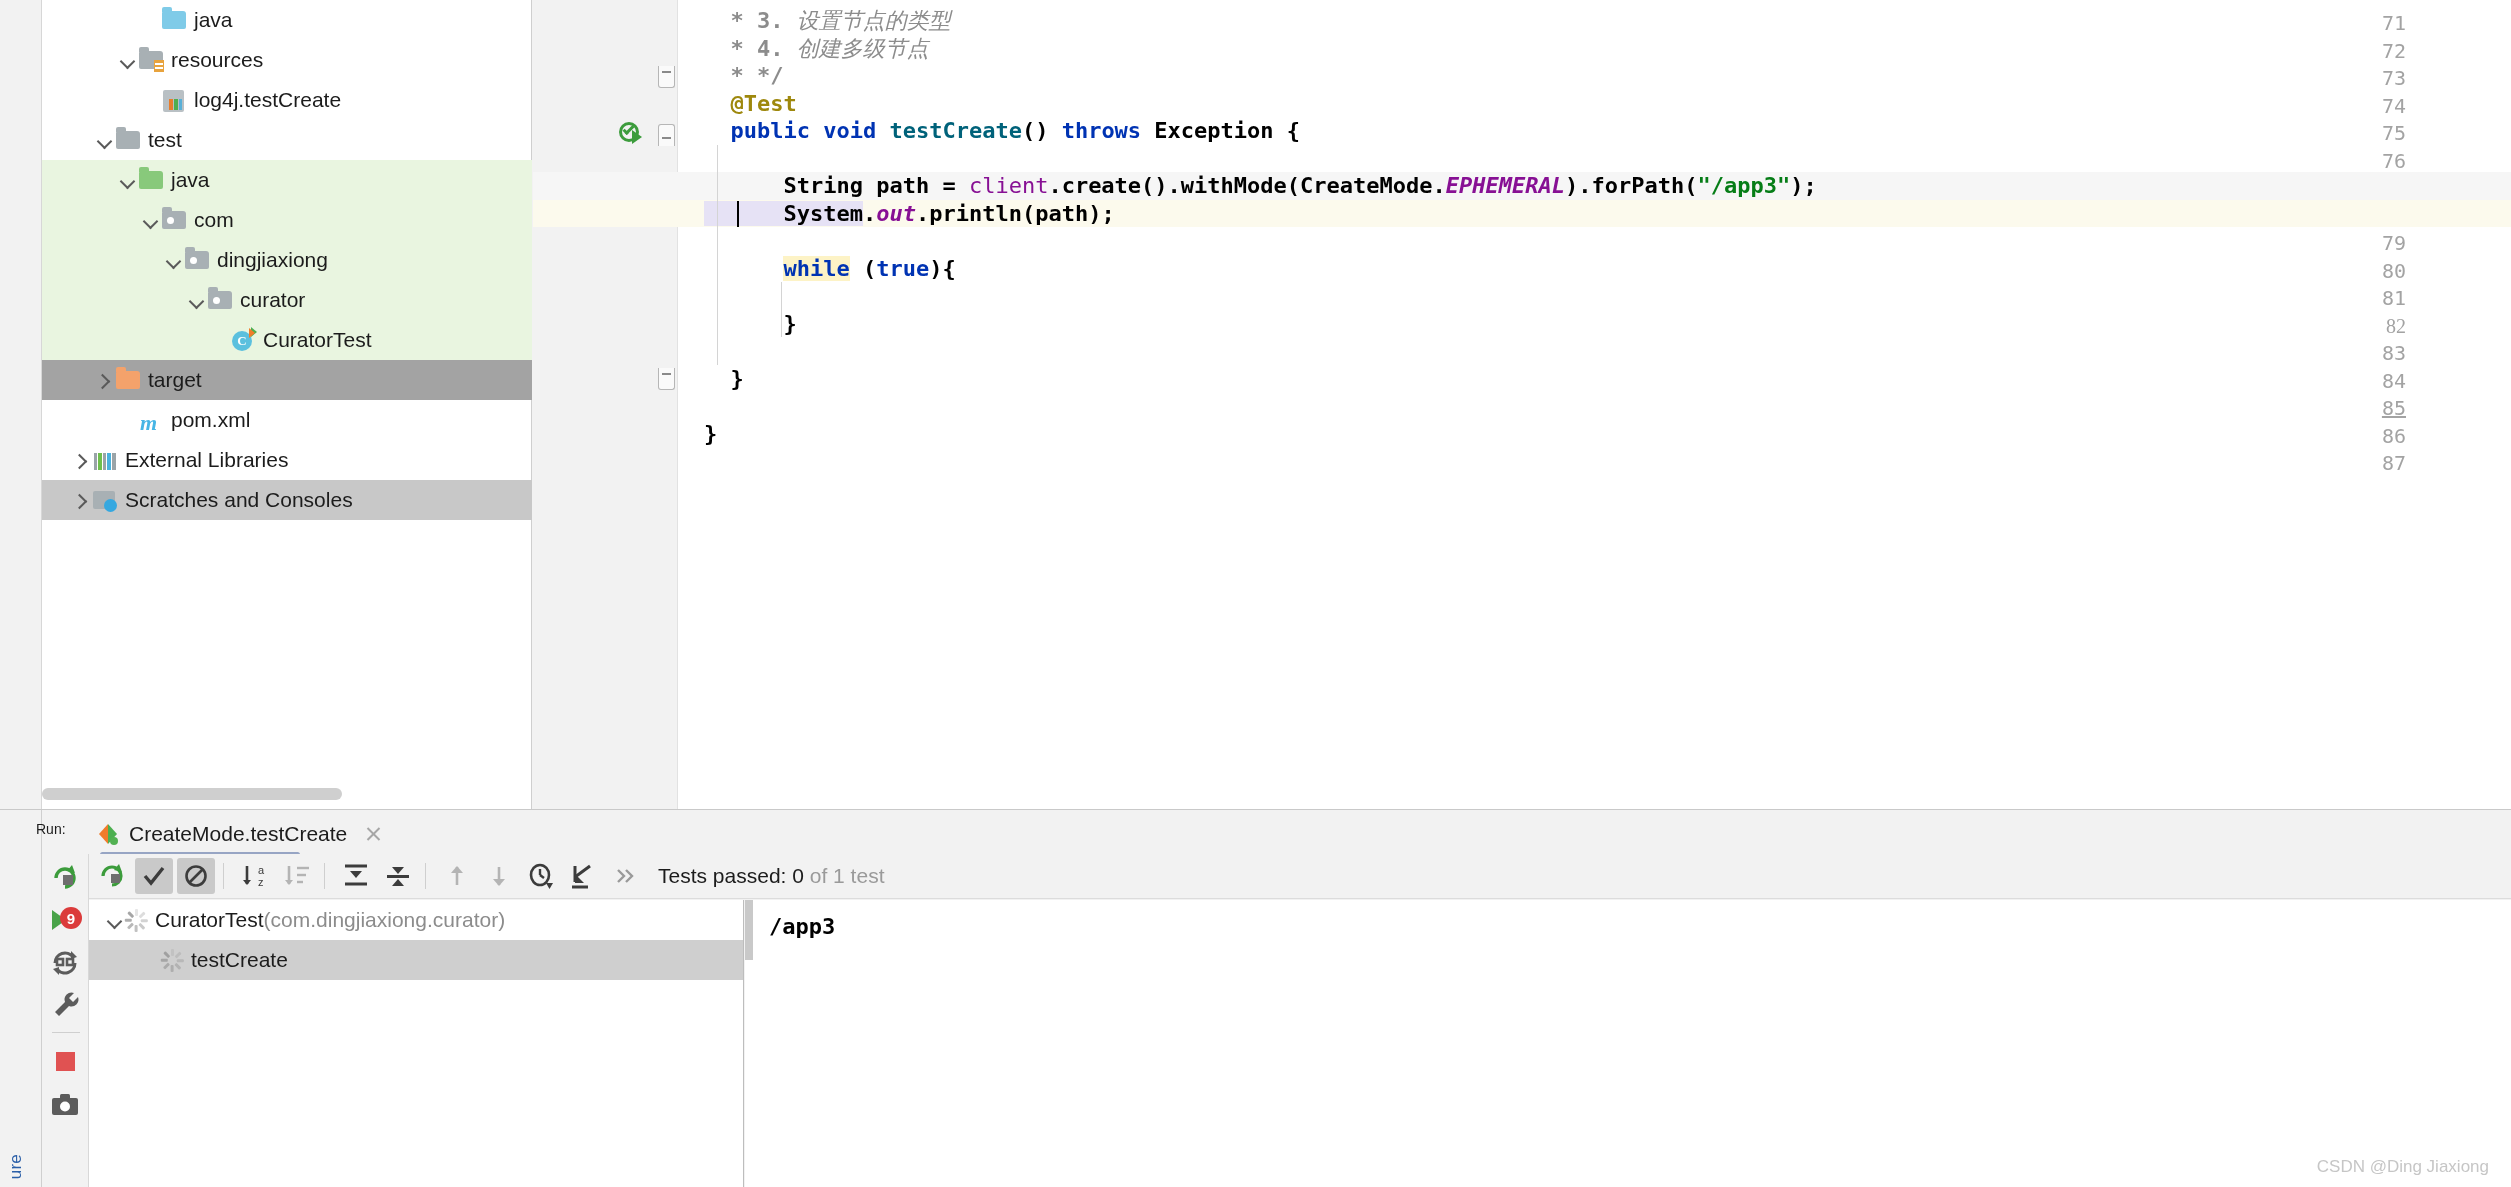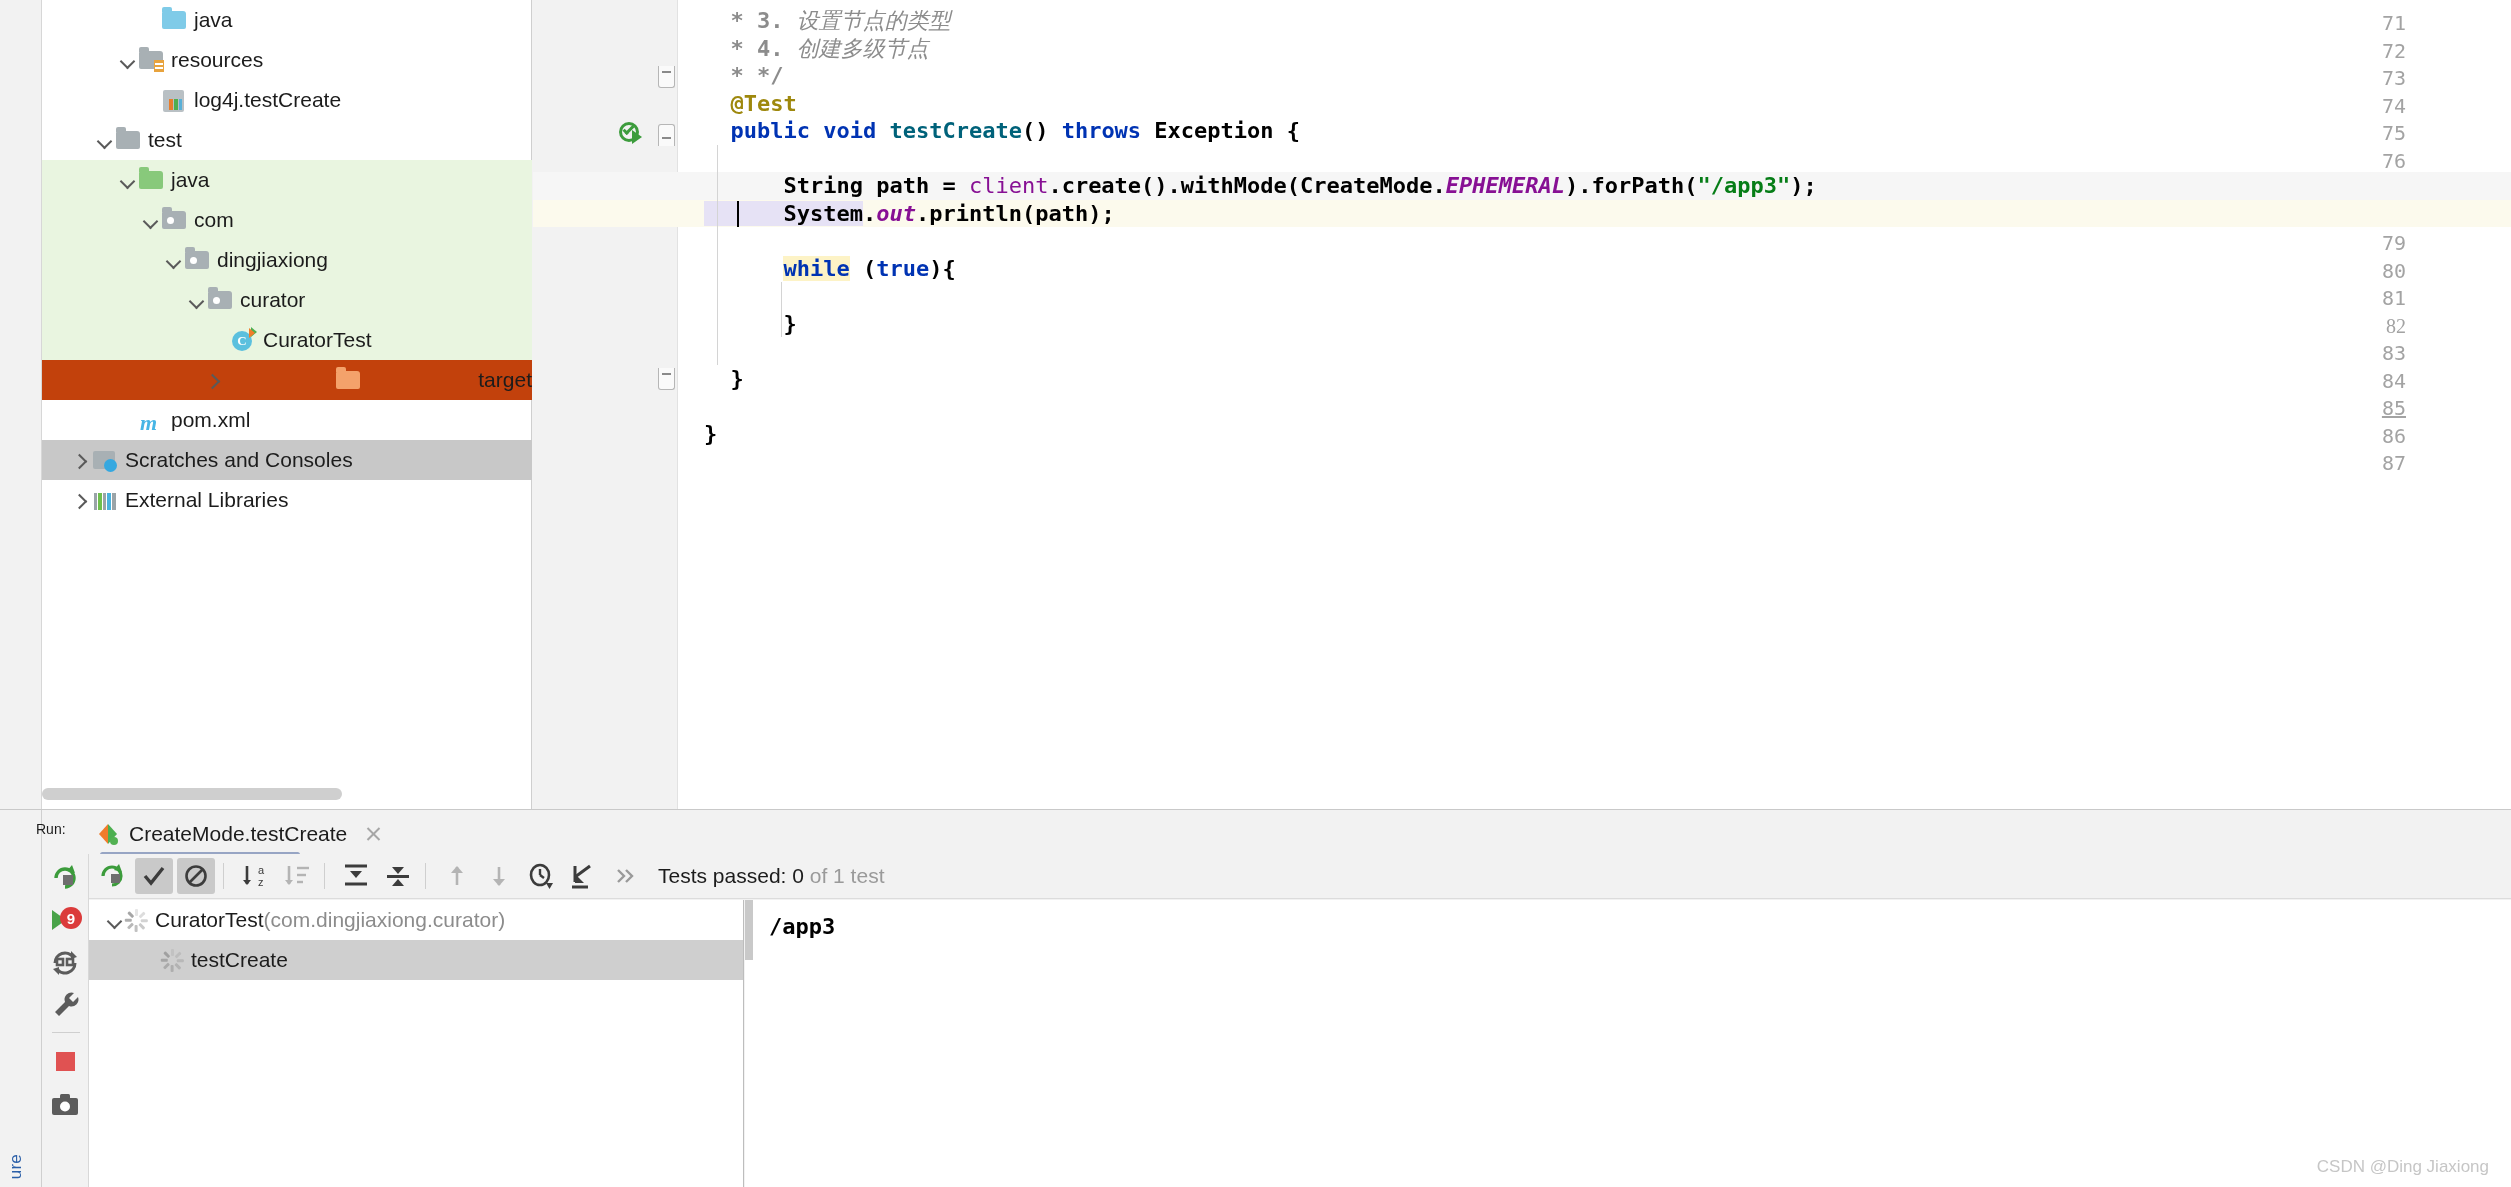--- a/index.html
+++ b/index.html
@@ -31,21 +31,21 @@
     position:absolute; left:42px; top:0; width:490px; height:810px;
     background:#ffffff; border-right:1px solid #cfcfcf;
   }
   .tree { position:absolute; left:0; top:0; width:490px; }
   .tree-row {
     position:relative; height:40px; display:flex; align-items:center;
     font-size:21px; color:#1c1c1c; white-space:nowrap;
     padding-left:0;
   }
   .tree-row.sel-green { background:#e9f5e0; }
-  .tree-row.sel-yellow { background:#c2410c;justify-content:space-between; }
+  .tree-row.sel-yellow { background:#a3a3a3; }
   .tree-row.sel-grey { background:#c8c8c8; }
   .arrow {
     width:22px; height:22px; flex:0 0 22px; position:relative;
   }
   .arrow.down::before, .arrow.right::before {
     content:""; position:absolute; left:6px; top:7px;
     width:9px; height:9px; border-right:2.2px solid #5a5a5a; border-bottom:2.2px solid #5a5a5a;
   }
   .arrow.down::before { transform: rotate(45deg); }
   .arrow.right::before { transform: rotate(-45deg); left:4px; }
@@ -301,37 +301,37 @@
           <span>target</span>
         </div>
         <div class="tree-row ">
           <span style="display:inline-block;width:74px"></span>
           <span class="arrow "></span>
           <span class="ic">
             <span class="ic-m">m</span>
           </span>
           <span>pom.xml</span>
         </div>
+        <div class="tree-row ">
+          <span style="display:inline-block;width:28px"></span>
+          <span class="arrow right"></span>
+          <span class="ic">
+            <span class="ic-lib"></span>
+          </span>
+          <span>External Libraries</span>
+        </div>
         <div class="tree-row sel-grey">
           <span style="display:inline-block;width:28px"></span>
           <span class="arrow right"></span>
           <span class="ic">
             <span class="ic-scratch">
               <i class="hand"></i>
             </span>
           </span>
           <span>Scratches and Consoles</span>
-        </div>
-        <div class="tree-row ">
-          <span style="display:inline-block;width:28px"></span>
-          <span class="arrow right"></span>
-          <span class="ic">
-            <span class="ic-lib"></span>
-          </span>
-          <span>External Libraries</span>
         </div>
       </div>
   </div>
   <div class="tree-hscroll"></div>
 
   <div class="editor">
     <div class="gutter"></div>
 
     <div id="linenums">
         <div class="ln" style="top: 10px;">71</div>

